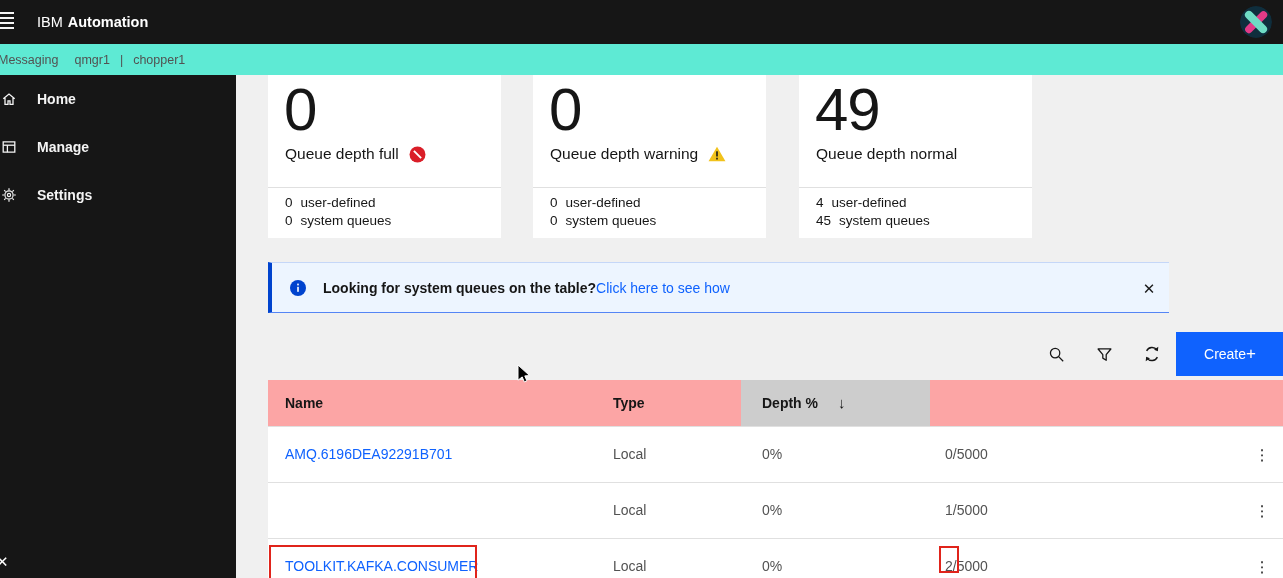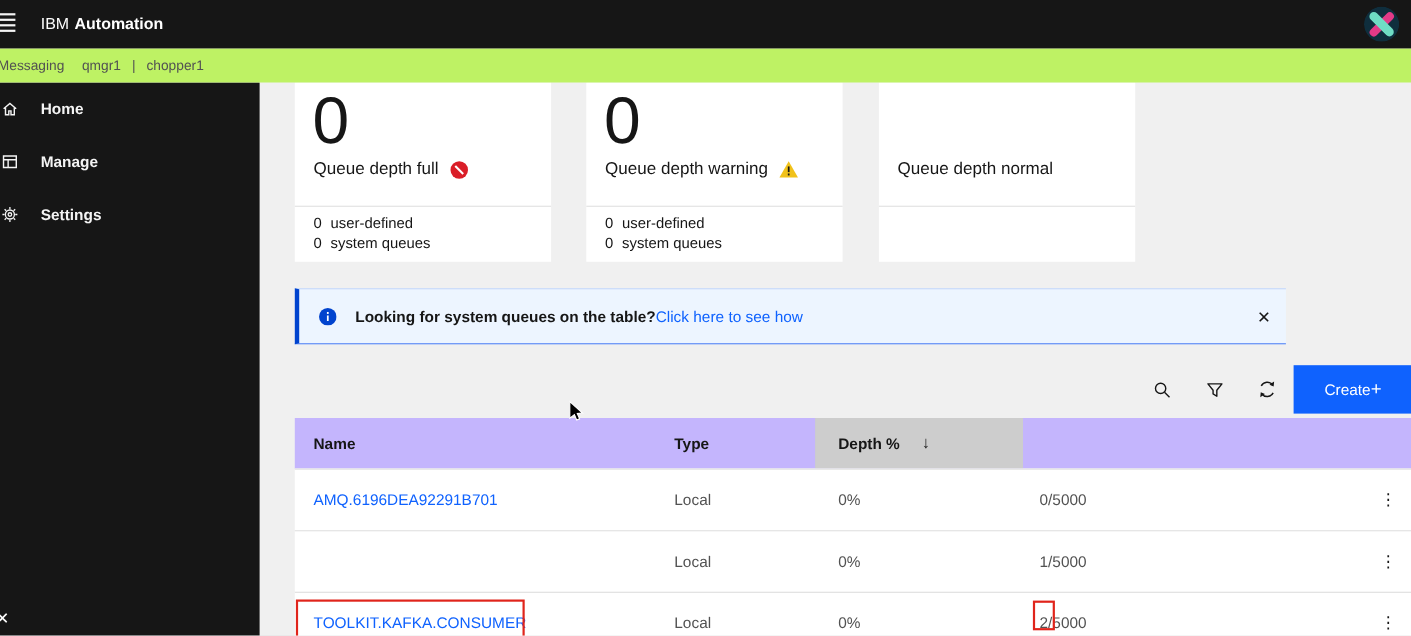--- a/index.html
+++ b/index.html
@@ -10,21 +10,21 @@
   }
   
   .topbar { position:absolute; left:0; top:0; width:1283px; height:44px; background:#161616; z-index:30; }
   .menu-btn { position:absolute; left:-4px; top:12px; width:20px; height:20px; background:none; border:none; cursor:pointer; }
   .menu-btn span { display:block; width:18px; height:2px; background:#f4f4f4; margin-bottom:3px; }
   .brand { position:absolute; left:37px; top:0; height:44px; display:flex; align-items:center; color:#ffffff; font-size:14.5px; }
   .brand .prefix { font-weight:400; margin-right:5px; }
   .brand .name { font-weight:700; }
   .avatar { position:absolute; right:11px; top:6px; width:32px; height:32px; border-radius:50%; overflow:hidden; cursor:pointer; }
   
-  .crumbbar { position:absolute; left:0; top:44px; width:1283px; height:31px; background:#bef264; display:flex; align-items:center; font-size:12.5px; color:#525252; z-index:25; }
+  .crumbbar { position:absolute; left:0; top:44px; width:1283px; height:31px; background:#5eead4; display:flex; align-items:center; font-size:12.5px; color:#525252; z-index:25; }
   .crumbbar .section { margin-left:-2px; }
   .crumbbar .qmgr { margin-left:16px; cursor:pointer; }
   .crumbbar .sep { margin-left:10px; }
   .crumbbar .inst { margin-left:10px; }
   
   .sidebar { position:absolute; left:0; top:75px; width:236px; height:503px; background:#161616; z-index:20; }
   .side-item { display:flex; align-items:center; height:48px; color:#f4f4f4; font-size:14px; font-weight:700; cursor:pointer; }
   .side-item .ic { width:16px; height:16px; margin-left:1px; flex:0 0 16px; }
   .side-item .lbl { margin-left:20px; }
   .sidebar-close { position:absolute; left:-4px; bottom:7px; color:#ffffff; font-size:15px; cursor:pointer; }
@@ -44,21 +44,21 @@
   .banner .lnk { font-size:14px; color:#0f62fe; text-decoration:none; cursor:pointer; }
   .banner .close { position:absolute; right:0; top:0; width:40px; height:51px; border:none; background:none; font-size:15px; color:#161616; cursor:pointer; }
   
   .toolbar { position:absolute; top:332px; left:1032px; height:44px; display:flex; }
   .tool-btn { width:48px; height:44px; border:none; background:transparent; display:flex; align-items:center; justify-content:center; cursor:pointer; }
   .create-btn { width:107px; height:44px; border:none; background:#0f62fe; color:#ffffff; font-size:14px;
     display:flex; align-items:center; justify-content:center; padding:0 15px 0 16px; cursor:pointer; font-family:"Liberation Sans",sans-serif; }
   .create-btn .plus { font-size:17px; font-weight:400; }
   
   .queue-table { position:absolute; left:268px; top:380px; width:1015px; height:198px; }
-  .thead { position:absolute; left:0; top:0; width:100%; height:46px; background:#c4b5fd; }
+  .thead { position:absolute; left:0; top:0; width:100%; height:46px; background:#fca5a5; }
   .sorted-band { position:absolute; left:473px; top:0; width:189px; height:46px; background:#cdcdcd; }
   .th { position:absolute; top:0; line-height:46px; font-size:14px; font-weight:700; color:#161616; cursor:pointer; }
   .th-name { left:17px; } .th-type { left:345px; } .th-depth { left:494px; } .th-max { left:677px; }
   .sort-arrow { position:absolute; left:570px; top:0; line-height:46px; font-size:15px; color:#161616; cursor:pointer; }
   .trow { position:absolute; left:0; width:100%; height:56px; background:#ffffff; border-top:1px solid #e0e0e0; }
   .row-1 { top:46px; } .row-2 { top:102px; } .row-3 { top:158px; height:60px; }
   .td { position:absolute; top:0; line-height:55px; font-size:14px; color:#525252; white-space:nowrap; }
   .td-name { left:17px; color:#0f62fe; cursor:pointer; }
   .td-type { left:345px; } .td-depth { left:494px; } .td-max { left:677px; }
   .td-menu { left:984px; width:20px; text-align:center; color:#161616; font-size:15px; cursor:pointer; letter-spacing:0; }
@@ -159,24 +159,29 @@
       </svg>
     </div>
     <div class="card-divider"></div>
     <div class="card-stats">
       <div><span class="stat-num">0</span><span>user-defined</span></div>
       <div><span class="stat-num">0</span><span>system queues</span></div>
     </div>
   </section>
 
   <section class="card" style="left:799px;">
+    <div class="card-number">49</div>
     <div class="card-label-row">
       <span>Queue depth normal</span>
     </div>
     <div class="card-divider"></div>
+    <div class="card-stats">
+      <div><span class="stat-num">4</span><span>user-defined</span></div>
+      <div><span class="stat-num">45</span><span>system queues</span></div>
+    </div>
   </section>
 
   <div class="banner">
     <svg class="info-ic" viewBox="0 0 16 16">
       <circle cx="8" cy="8" r="8" fill="#0043ce"></circle>
       <rect x="7.2" y="6.8" width="1.6" height="5" fill="#ffffff"></rect>
       <rect x="7.2" y="3.6" width="1.6" height="1.8" fill="#ffffff"></rect>
     </svg>
     <span class="msg">Looking for system queues on the table?</span>
     <a class="lnk">Click here to see how</a>

